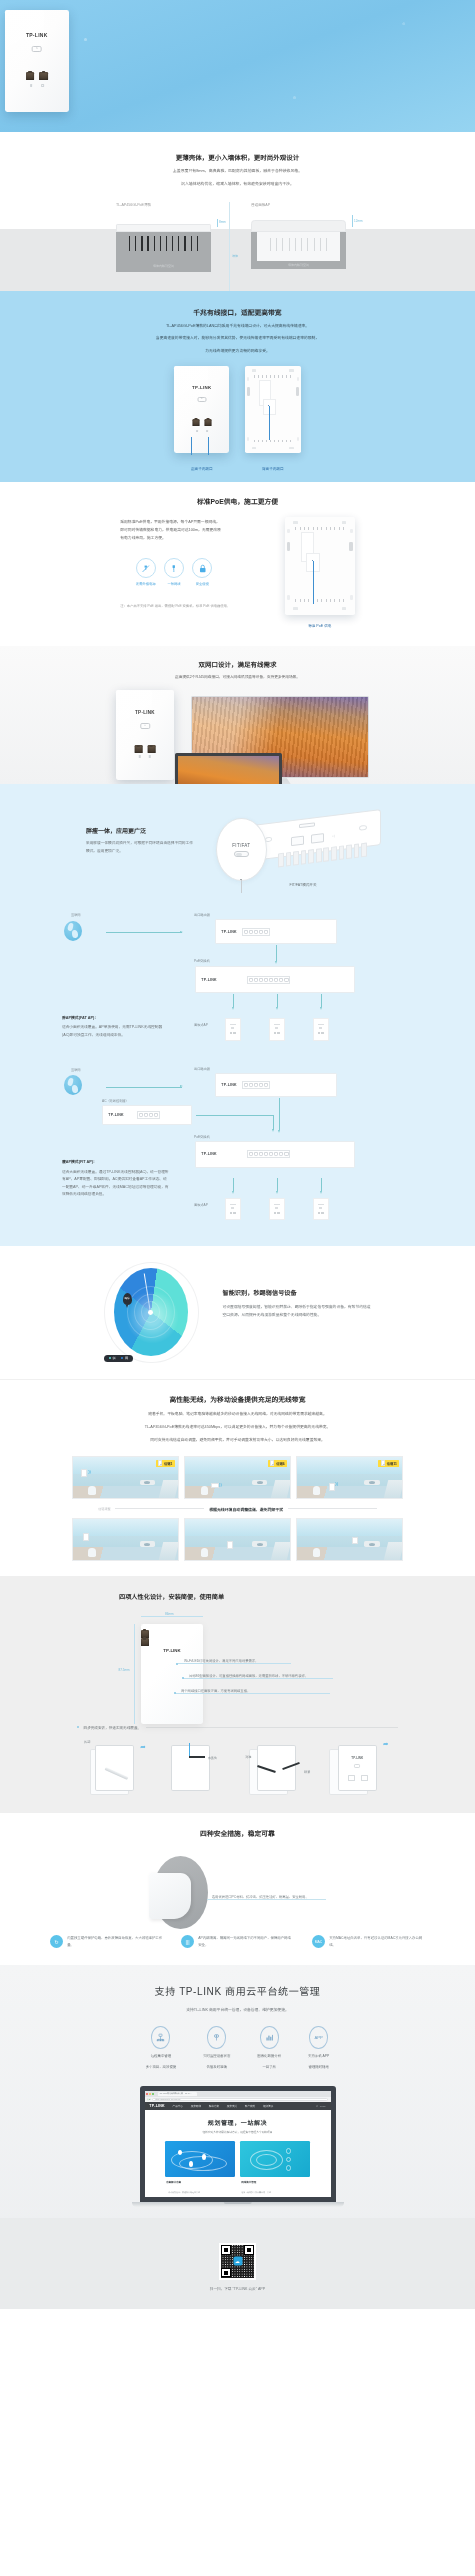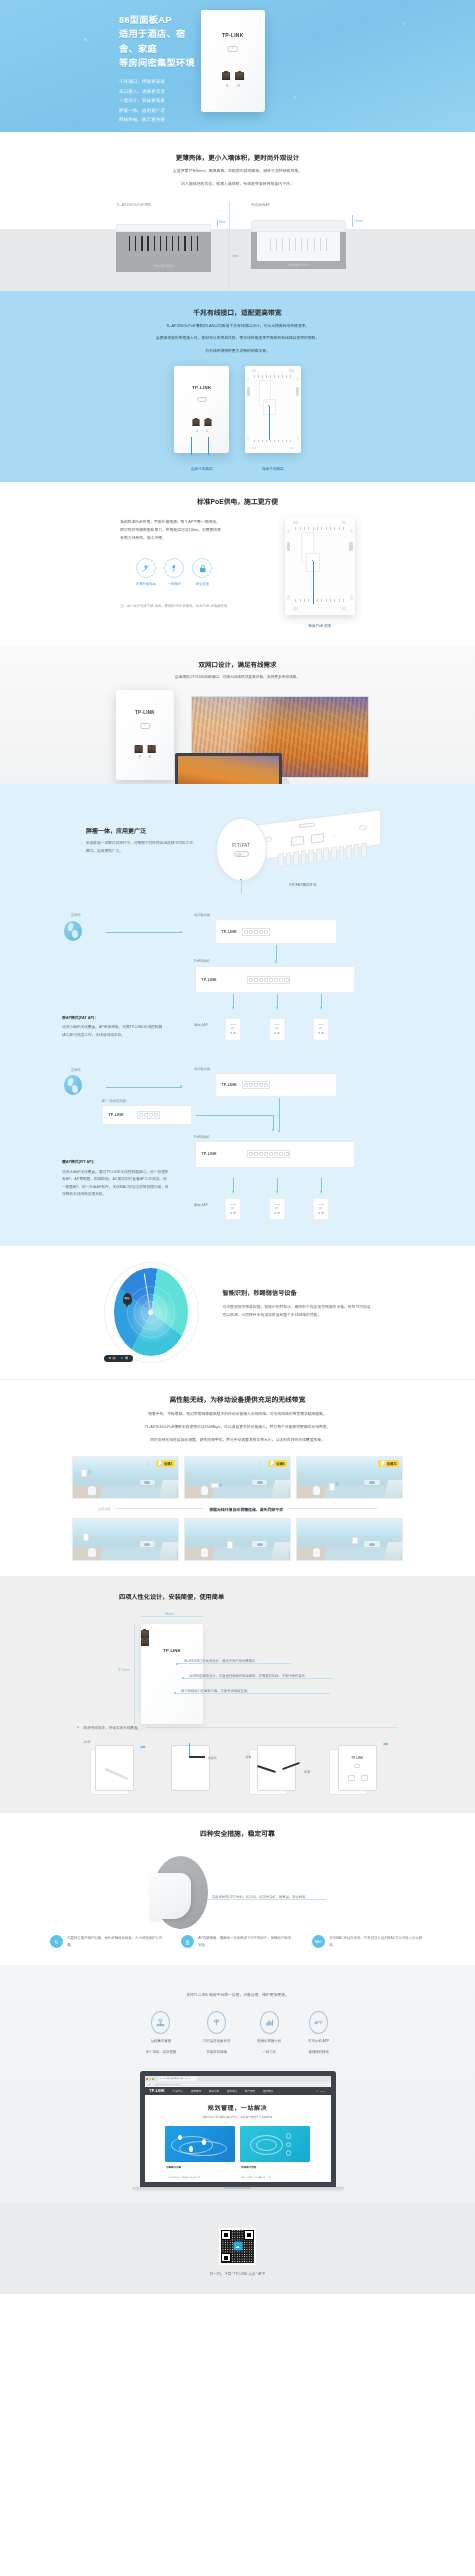--- a/index.html
+++ b/index.html
@@ -342,34 +342,20 @@
   .qr-eye::after { content:""; position:absolute; inset:1.8px; background:#000; }
   .qr-logo { position:absolute; left:50%; top:50%; transform:translate(-50%,-50%);
     width:9px; height:9px; border-radius:1.8px; background:#2aa7e0;
     display:flex; align-items:center; justify-content:center; color:#fff; font-size:4.8px; }
   .qr-cap { font-size:3.6px; color:#73797d; margin-top:6.5px; }
 </style>
 </head>
 <body>
 
 <section class="sec hero">
-  <div class="hero-txt">
-    <h1>
-      <div>86型面板AP</div>
-      <div>适用于酒店、宿舍、家庭</div>
-      <div>等房间密集型环境</div>
-    </h1>
-    <ul class="hero-feats">
-      <li>千兆端口，传输更高速</li>
-      <li>双口接入，选择更灵活</li>
-      <li>入墙设计，安装更简易</li>
-      <li>胖瘦一体，应用更广泛</li>
-      <li>网线供电，施工更方便</li>
-    </ul>
-  </div>
   <div class="hero-right">
     <div class="ap" style="width:64px;height:102px;">
       <div class="gloss"></div>
       <div class="logo" style="top:22.6px;font-size:5px;">TP-LINK</div>
       <div class="wifi-btn" style="top:36px;width:10.7px;height:6px;font-size:3.3px;">⌃</div>
       <div class="ports" style="top:62px;gap:5.3px;">
         <div class="rj45" style="width:8.3px;height:8.3px;"></div>
         <div class="rj45" style="width:8.3px;height:8.3px;"></div>
       </div>
       <div class="leds" style="top:74px;gap:9px;">
@@ -1044,20 +1030,21 @@
       <p>AP内部隔离，隔离同一无线网络下的不同用户，保障用户网络安全。</p>
     </div>
     <div class="sf">
       <div class="sf-ic" style="font-size:3.3px;">MAC</div>
       <p>支持MAC地址白名单，只有经过认证的MAC才允许接入办公网络。</p>
     </div>
   </div>
 </section>
 
 <section class="sec sec11">
+  <h2 class="h2">支持 TP-LINK 商用云平台统一管理</h2>
   <p class="sub">支持TL-LINK 商用平台统一管理，设备管理、维护更加便捷。</p>
 
   <div class="cloud-ic-row">
     <div class="cic">
       <div class="o">
         <svg width="9" height="9" viewBox="0 0 24 24" fill="none" stroke="#6d9fc4" stroke-width="1.6">
           <rect x="8" y="3" width="8" height="6" rx="1"></rect>
             <path d="M12 9v4M5 20v-3h14v3M12 13v4"></path>
           <rect x="3" y="18" width="4" height="3"></rect>
             <rect x="10" y="18" width="4" height="3"></rect>

